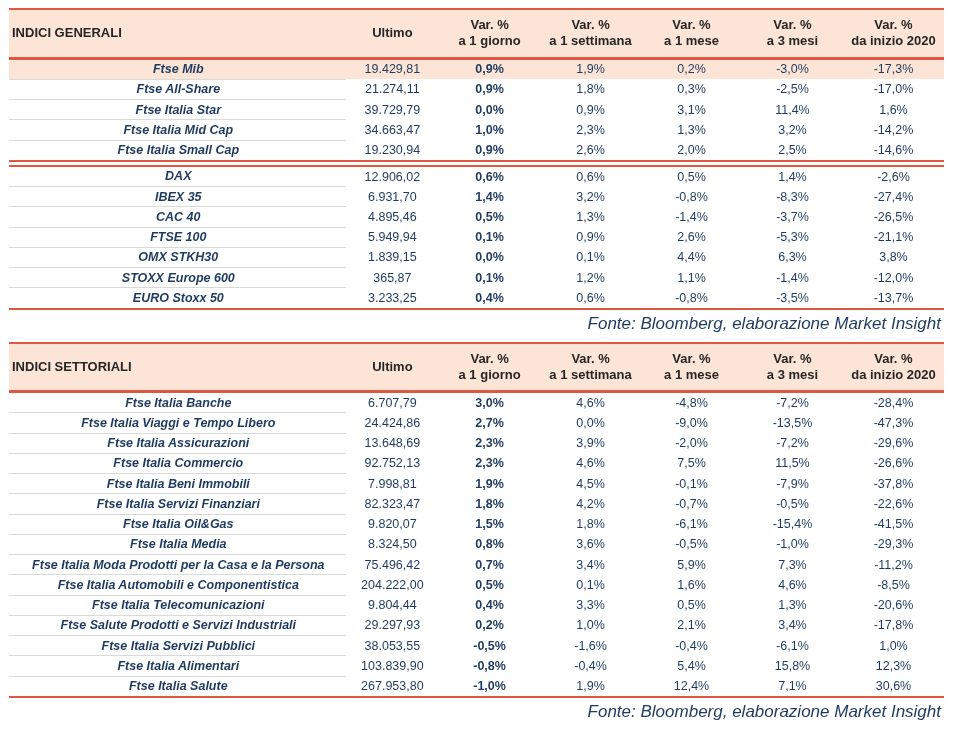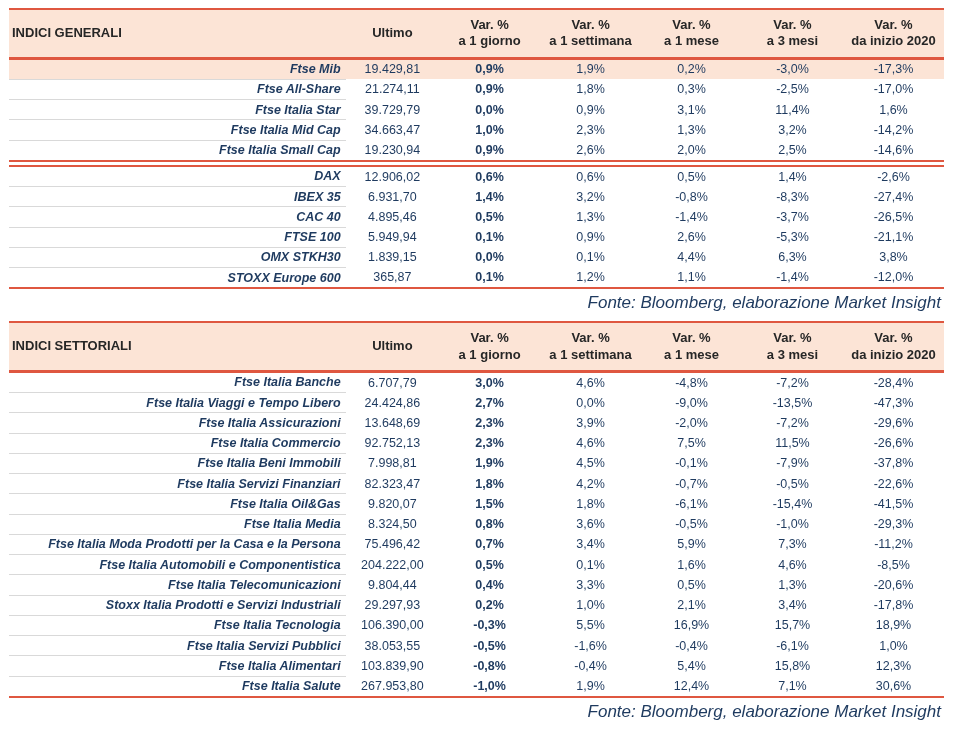--- a/index.html
+++ b/index.html
@@ -34,21 +34,21 @@
   th.col-name { text-align: left; }
   tbody td {
     font-size: 12.5px;
     padding: 1.5px 5px;
     text-align: center;
     white-space: nowrap;
     overflow: hidden;
     line-height: 1.3;
   }
   td.col-name {
-    text-align: right;
+    text-align: center;
     font-weight: bold;
     font-style: italic;
     border-bottom: 1px solid #d9d9d9;
     padding-left: 7px;
   }
   tbody tr:last-child td.col-name { border-bottom: none; }
   td.b { font-weight: bold; }
   tr.hl td { background: #fce4d6; }
   tr.sep td {
     padding: 0;
@@ -203,20 +203,29 @@
           </tr>
           <tr>
             <td class="col-name">STOXX Europe 600</td>
             <td>365,87</td>
             <td class="b">0,1%</td>
             <td>1,2%</td>
             <td>1,1%</td>
             <td>-1,4%</td>
             <td>-12,0%</td>
           </tr>
+          <tr>
+            <td class="col-name">EURO Stoxx 50</td>
+            <td>3.233,25</td>
+            <td class="b">0,4%</td>
+            <td>0,6%</td>
+            <td>-0,8%</td>
+            <td>-3,5%</td>
+            <td>-13,7%</td>
+          </tr>
         </tbody>
       </table>
     <div class="fonte">Fonte: Bloomberg, elaborazione Market Insight</div>
   </section>
 
   <section>
     <table>
       <colgroup>
         <col style="width:36%">
         <col style="width:10%">
@@ -346,36 +355,27 @@
           <tr>
             <td class="col-name">Ftse Italia Telecomunicazioni</td>
             <td>9.804,44</td>
             <td class="b">0,4%</td>
             <td>3,3%</td>
             <td>0,5%</td>
             <td>1,3%</td>
             <td>-20,6%</td>
           </tr>
           <tr>
-            <td class="col-name">Stoxx Italia Prodotti e Servizi Industriali</td>
+            <td class="col-name">Ftse Salute Prodotti e Servizi Industriali</td>
             <td>29.297,93</td>
             <td class="b">0,2%</td>
             <td>1,0%</td>
             <td>2,1%</td>
             <td>3,4%</td>
             <td>-17,8%</td>
-          </tr>
-          <tr>
-            <td class="col-name">Ftse Italia Tecnologia</td>
-            <td>106.390,00</td>
-            <td class="b">-0,3%</td>
-            <td>5,5%</td>
-            <td>16,9%</td>
-            <td>15,7%</td>
-            <td>18,9%</td>
           </tr>
           <tr>
             <td class="col-name">Ftse Italia Servizi Pubblici</td>
             <td>38.053,55</td>
             <td class="b">-0,5%</td>
             <td>-1,6%</td>
             <td>-0,4%</td>
             <td>-6,1%</td>
             <td>1,0%</td>
           </tr>

